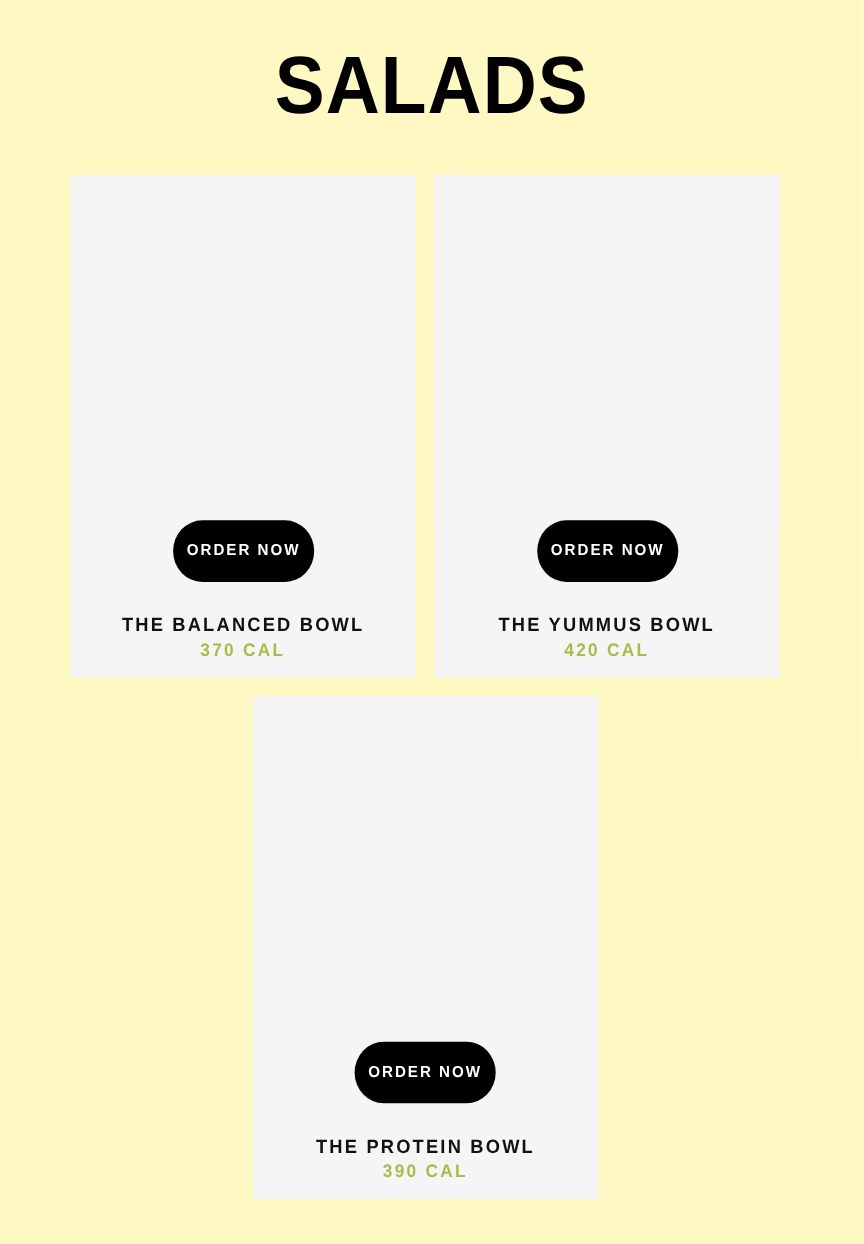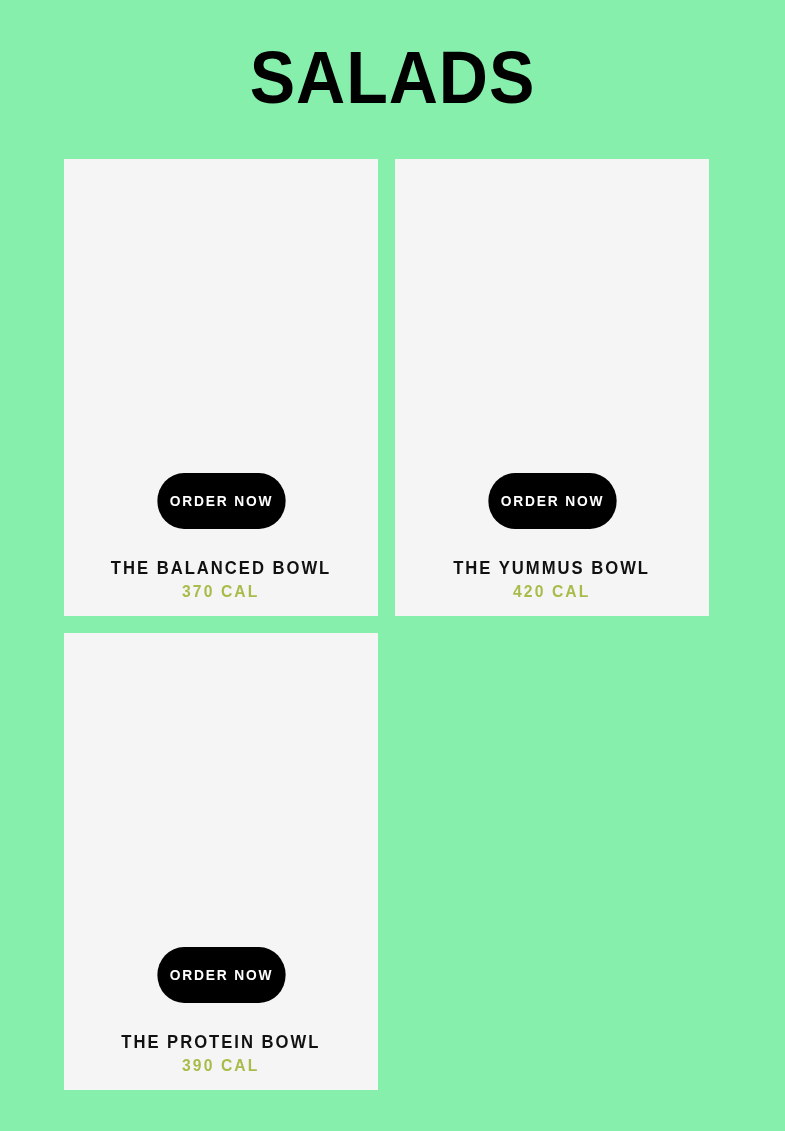--- a/index.html
+++ b/index.html
@@ -14,21 +14,21 @@
     background: #ffffff;
     font-family: "Liberation Sans", sans-serif;
     -webkit-font-smoothing: antialiased;
     overflow: hidden;
   }
 
   .page {
     position: relative;
     width: 785px;
     height: 1131px;
-    background: #86efac;
+    background: #fef9c3;
   }
 
   
   .page-title {
     position: absolute;
     left: 0;
     top: 38px;
     width: 785px;
     text-align: center;
     font-family: "Liberation Sans Narrow", "Liberation Sans", sans-serif;
@@ -43,21 +43,21 @@
 
   
   .card-grid {
     position: absolute;
     left: 64px;
     top: 159px;
     width: 645px;
     display: flex;
     flex-wrap: wrap;
     gap: 17px 17px;
-    justify-content: flex-start;
+    justify-content: center;
   }
 
   .product-card {
     position: relative;
     width: 314px;
     height: 457px;
     background: #f5f5f5;
     display: flex;
     flex-direction: column;
     align-items: center;

